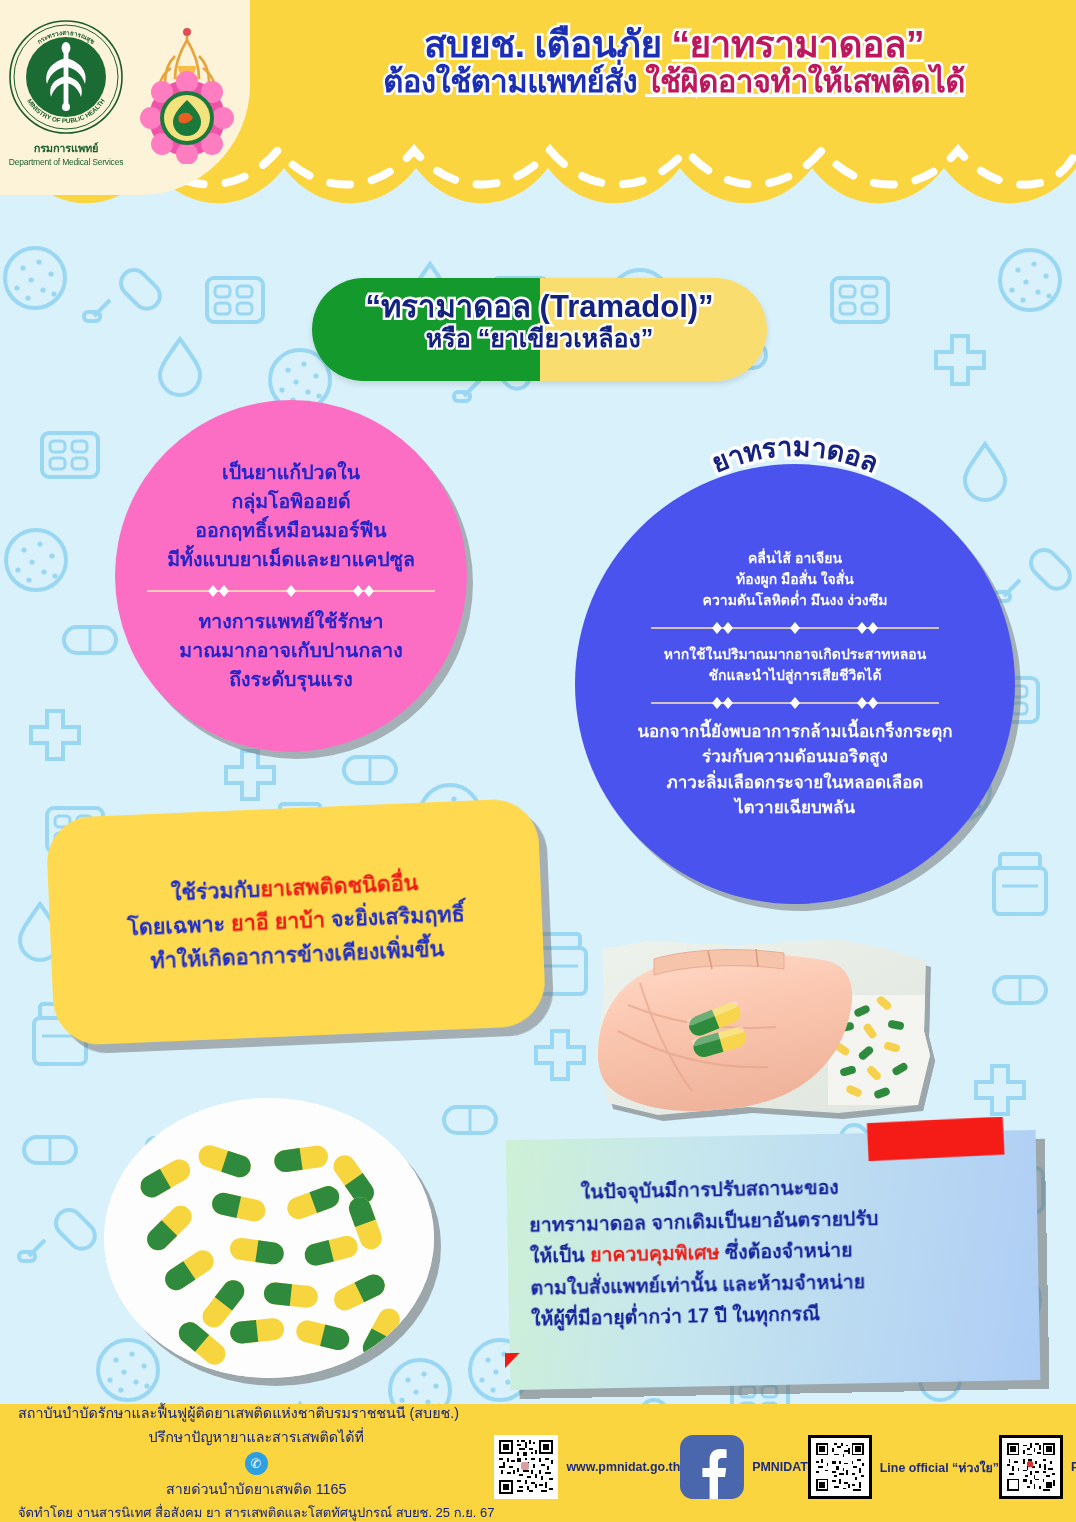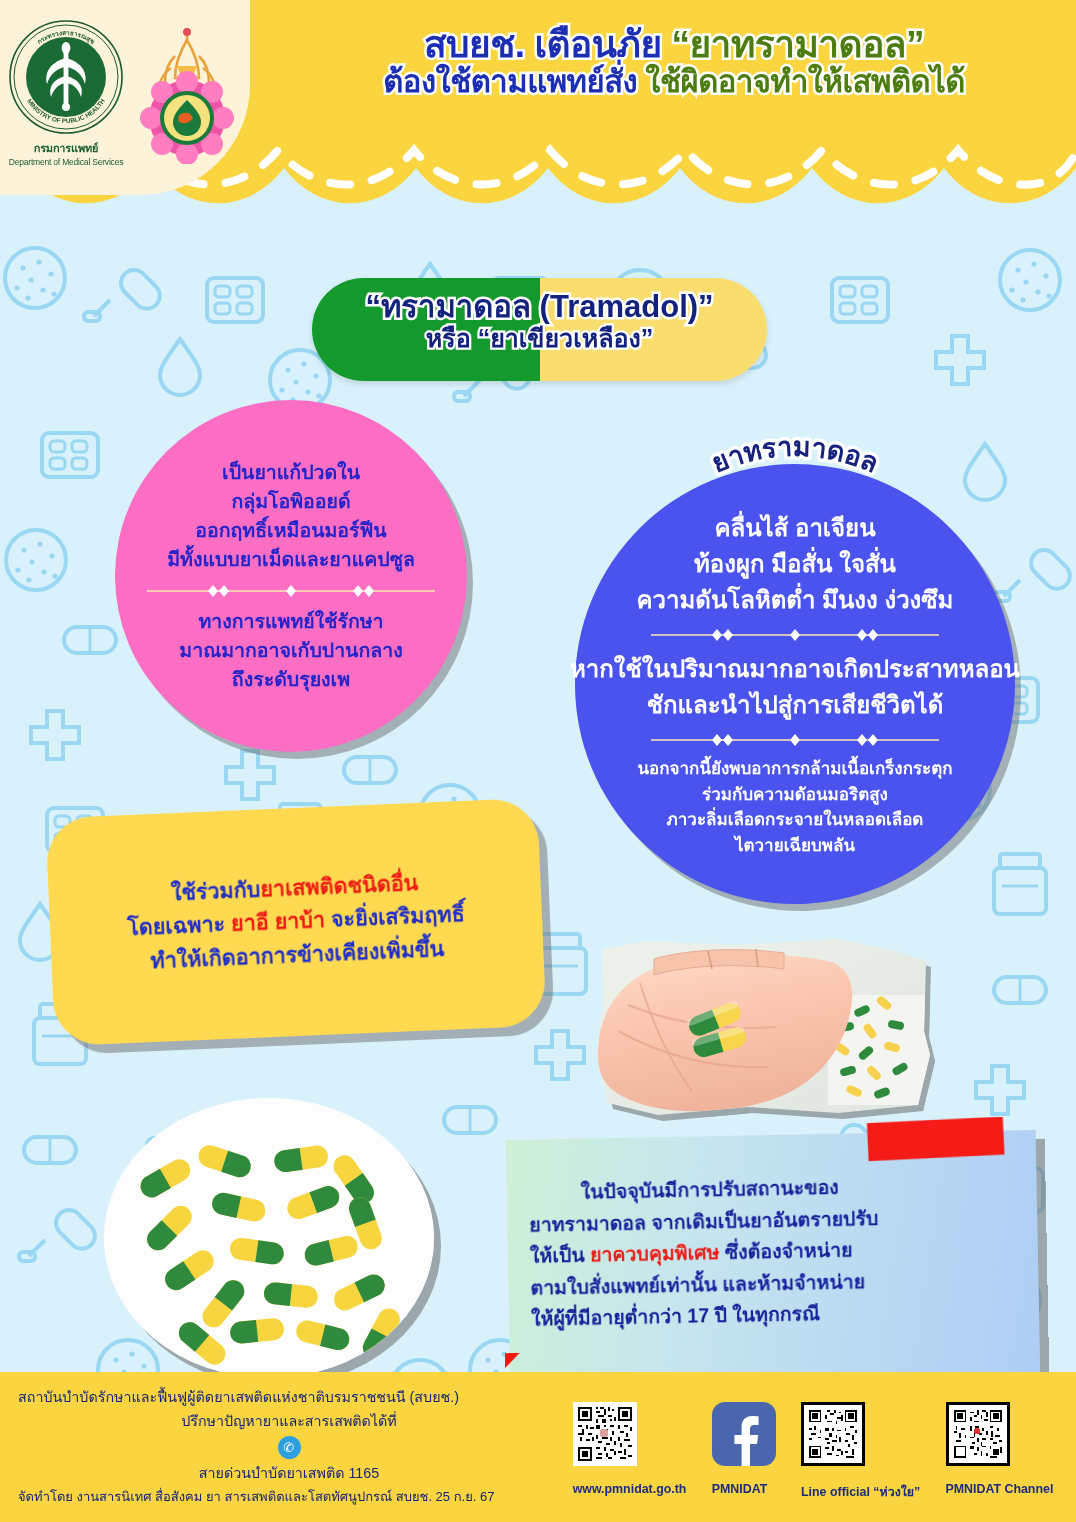--- a/index.html
+++ b/index.html
@@ -63,23 +63,24 @@
   }
   .hdr-line { font-size: 37px; font-weight: bold; letter-spacing: -0.5px; }
   .hdr-line.l2 { font-size: 31px; }
   .hl-blue {
     color: #1c2fb4;
     -webkit-text-stroke: 5px #ffffff;
     paint-order: stroke fill;
     margin-left: 28px;
   }
   .hl-red {
-    color: #4d7c0f;
+    color: #be185d;
     -webkit-text-stroke: 5px #ffffff;
     paint-order: stroke fill;
+    text-decoration: underline;
   }
 
   
   #capsule-title {
     position: absolute;
     top: 278px;
     left: 312px;
     width: 455px;
     height: 103px;
     border-radius: 52px;
@@ -128,21 +129,21 @@
   #blue-circle-wrap { position:absolute; left:555px; top:408px; width:480px; height:520px; z-index:11; }
   #blue-circle {
     position:absolute; left:20px; top:56px;
     width:440px; height:440px; border-radius:50%;
     background:#4a53ee;
     box-shadow: 6px 7px 0 rgba(100,100,100,0.45);
     display:flex; flex-direction:column;
     align-items:center; justify-content:center;
     padding: 0 8px;
   }
-  .blue-txt { color:#ffffff; font-weight:bold; font-size: 24px; text-align:center; line-height:1.5; white-space:nowrap; }
+  .blue-txt { color:#ffffff; font-weight:bold; font-size: 14px; text-align:center; line-height:1.5; white-space:nowrap; }
   .blue-txt.sm { font-size: 17px; }
   #arc-title { position:absolute; left:0; top:0; width:480px; height:150px; pointer-events:none; }
 
   
   #yellow-bubble {
     position:absolute; left:50px; top:808px;
     width:492px; height:228px;
     background:#ffd94f;
     border-radius: 46px 46px 46px 46px;
     box-shadow: 8px 9px 0 rgba(110,110,110,0.5);
@@ -201,33 +202,33 @@
     border-top: 0 solid transparent;
     z-index: 15;
   }
   .note-txt { font-size: 19.5px; font-weight:bold; color:#15229c; line-height:1.62; white-space:nowrap; }
   .note-txt .hot { color:#ee1b15; }
   .note-txt.indent { padding-left: 52px; }
 
   
   #footer {
     position:absolute; left:0; bottom:0;
-    width:1076px; height:150px;
+    width:1076px; height:118px;
     background:#fbd53f;
     z-index: 20;
     display:flex; align-items:center;
   }
   #footer-left { width: 560px; padding-left: 18px; }
   .ft-line { font-size: 14.3px; color:#14227f; line-height: 1.05; margin-bottom: 9px; white-space:nowrap; }
   .ft-line.l2 { display:flex; align-items:center; gap:7px;flex-direction:column; }
   .ft-line.l3 { font-size: 13px; margin-bottom: 0; }
   #phone-icon { width:23px; height:23px; border-radius:50%; background:#2e9fe0; display:inline-flex; align-items:center; justify-content:center; color:#fff; font-size:13px; }
 
   #footer-right { flex:1; display:flex; align-items:flex-start; justify-content:space-around; padding-right: 10px; padding-top: 8px; }
-  .ft-item { display:flex; flex-direction:column; gap:16px; }
+  .ft-item { display:flex; align-items:center; gap:8px; }
   .ft-item .ft-cap { font-size: 12.4px; color:#1c2b80; font-weight:bold; white-space:nowrap; }
   .qr { width:64px; height:64px; background:#fff; padding:3px; }
   .qr svg { display:block; }
   #fb-icon { width:64px; height:64px; border-radius:13px; background:#4a66ac; display:flex; align-items:flex-end; justify-content:center; }
 </style>
 </head>
 <body>
 
 <div id="bg-pattern">
   <svg viewBox="0 0 1076 1522" xmlns="http://www.w3.org/2000/svg">
@@ -442,21 +443,21 @@
       <path d="M72 2 l5 6 l-5 6 l-5 -6 z"></path>
         <path d="M83 2 l5 6 l-5 6 l-5 -6 z"></path>
       <path d="M150 2 l5 6 l-5 6 l-5 -6 z"></path>
       <path d="M217 2 l5 6 l-5 6 l-5 -6 z"></path>
         <path d="M228 2 l5 6 l-5 6 l-5 -6 z"></path>
     </g>
   </svg>
 
   <div class="pink-txt">ทางการแพทย์ใช้รักษา</div>
   <div class="pink-txt">มาณมากอาจเกับปานกลาง</div>
-  <div class="pink-txt">ถึงระดับรุยงเพ</div>
+  <div class="pink-txt">ถึงระดับรุนแรง</div>
 </div>
 
 <div id="blue-circle-wrap">
   <svg id="arc-title" viewBox="0 0 480 150" xmlns="http://www.w3.org/2000/svg">
     <defs>
       <path id="arcpath1" d="M 26 120 A 222 222 0 0 1 454 120" fill="none"></path>
       <path id="arcpath2" d="M 74 150 A 186 186 0 0 1 406 150" fill="none"></path>
     </defs>
     <text font-family="Liberation Sans, sans-serif" font-size="27" font-weight="bold" fill="#15227e" stroke="#ffffff" stroke-width="7" paint-order="stroke" stroke-linejoin="round">
       <textPath href="#arcpath1" startOffset="50%" text-anchor="middle" id="arc-l1">ผลข้างเคียงจากการใช้</textPath>

